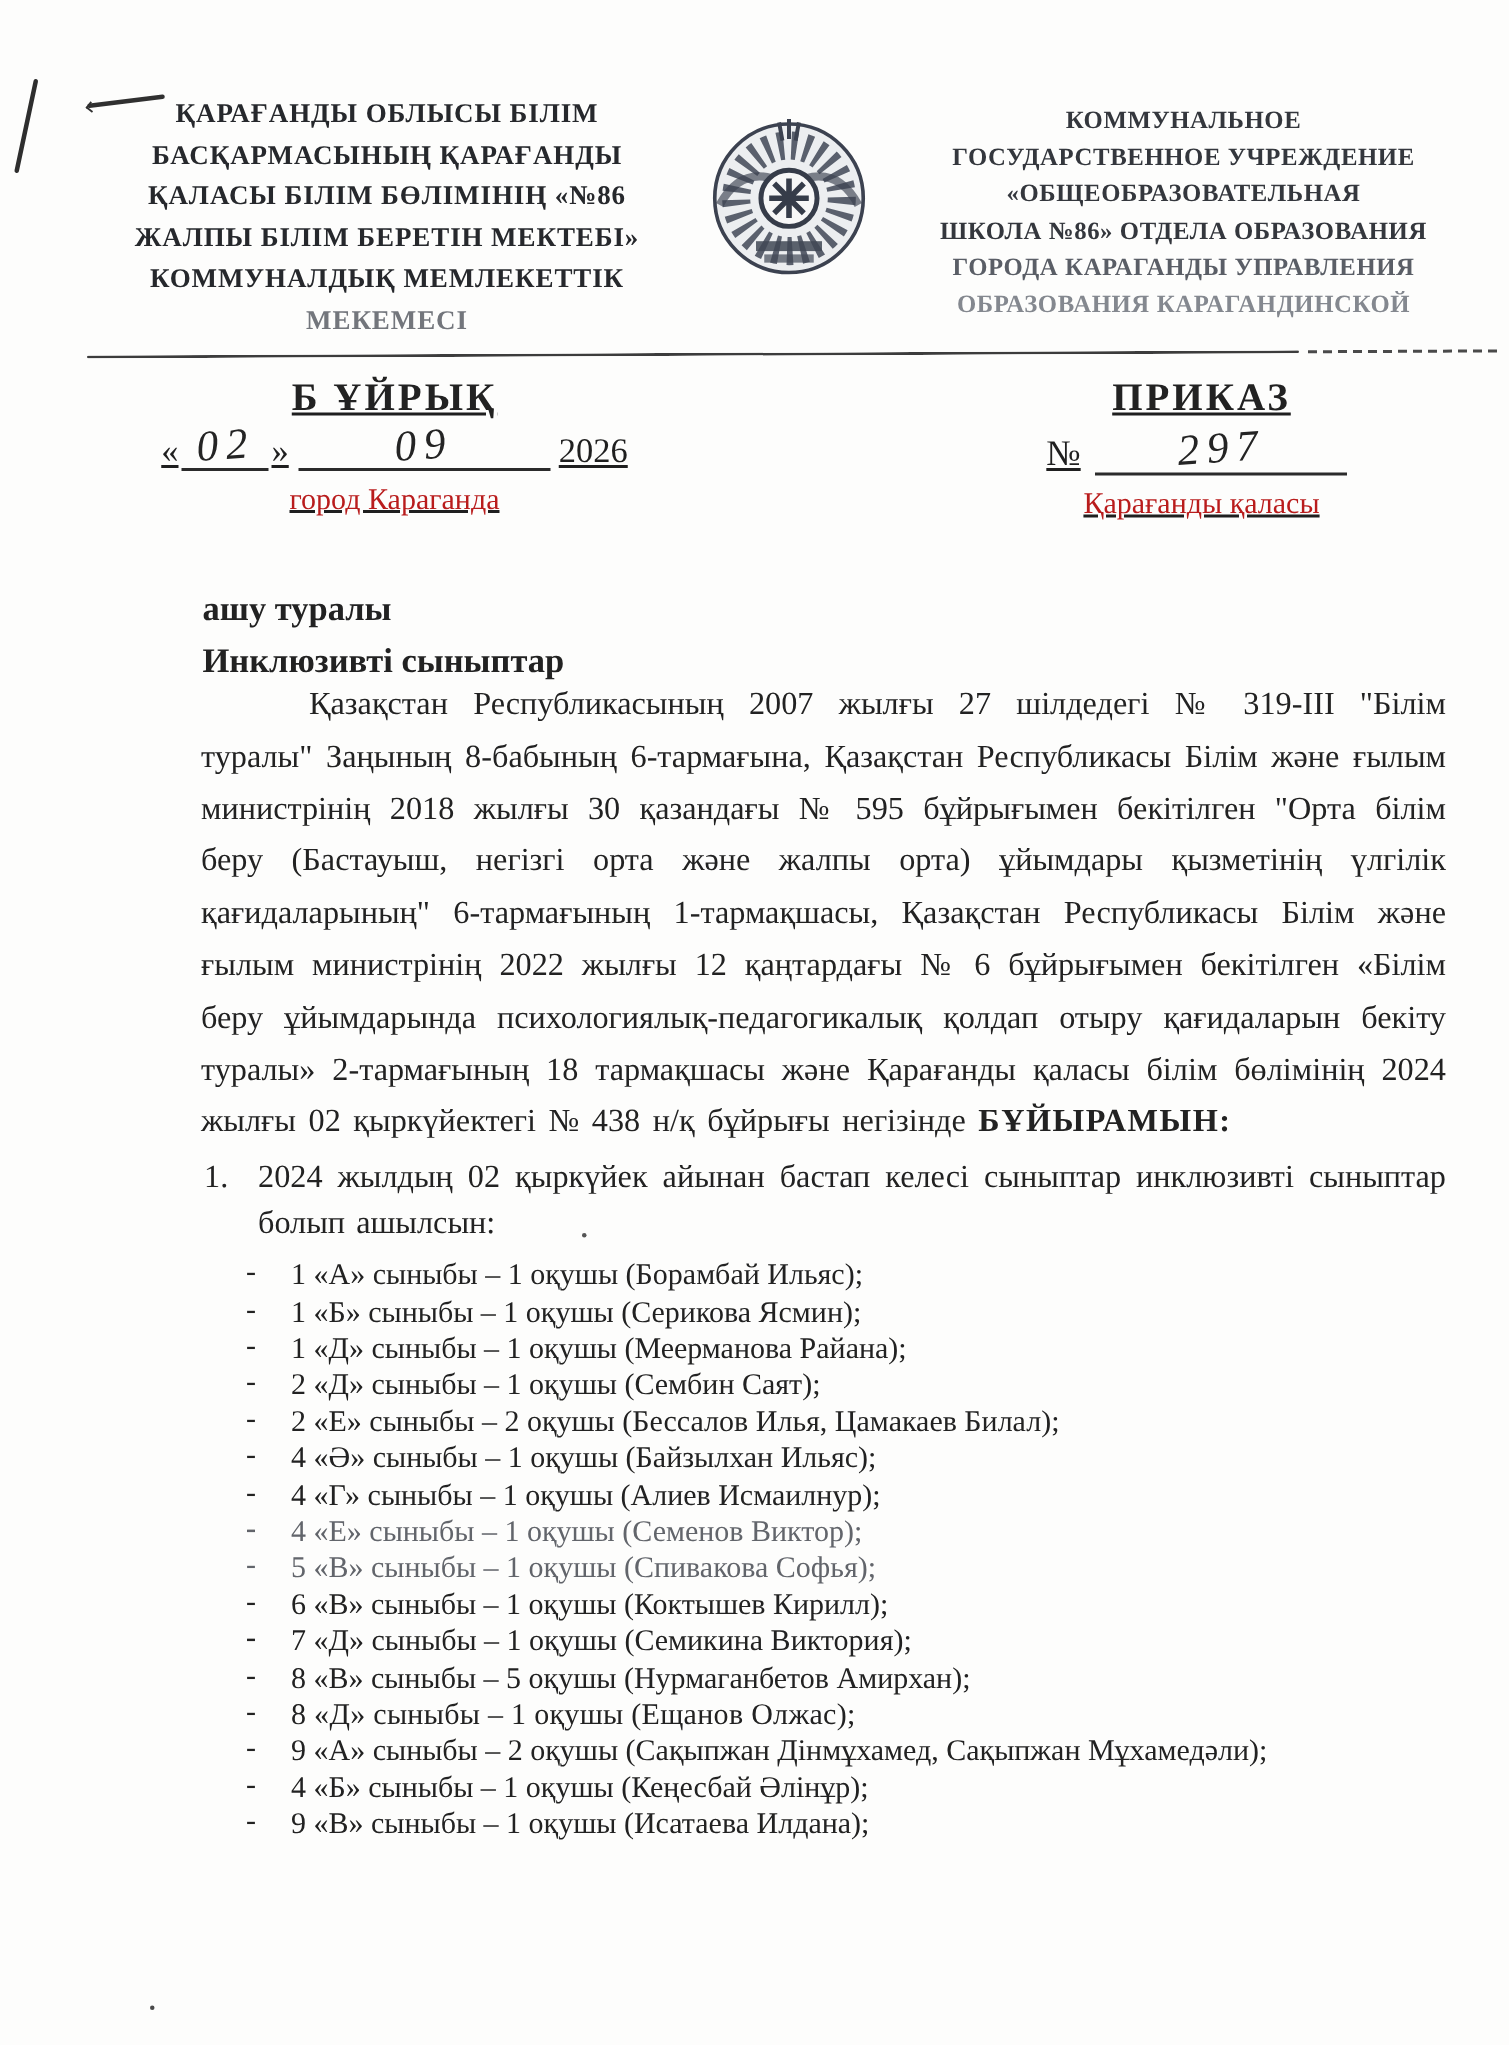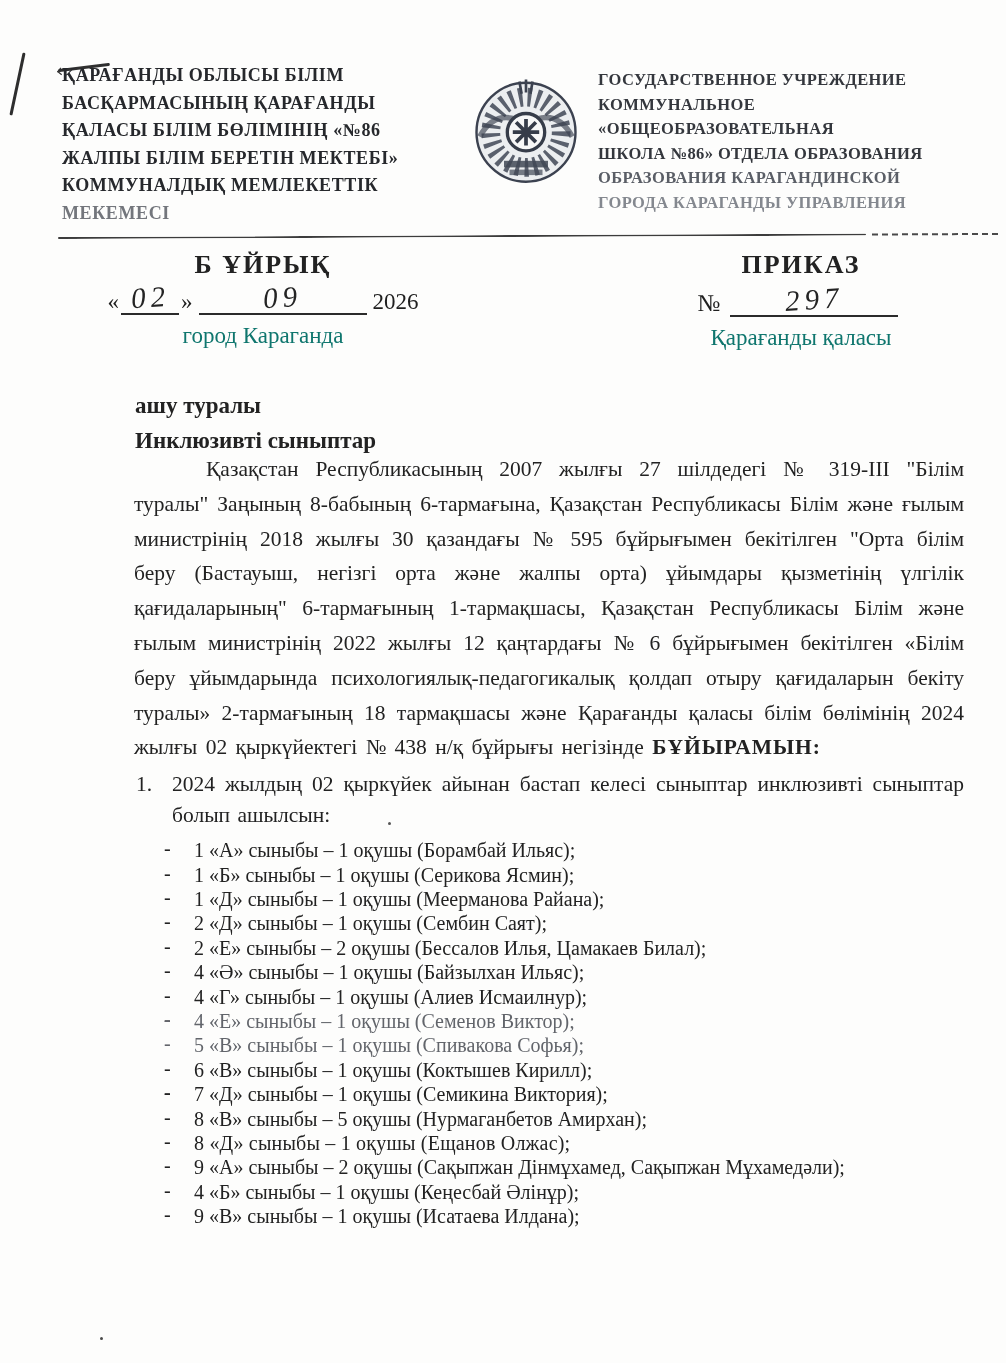--- a/index.html
+++ b/index.html
@@ -10,48 +10,48 @@
     background:#fdfdfc;
     font-family:"Liberation Serif","DejaVu Serif",serif;
     color:#1f1f1f;
     overflow:hidden;
   }
   
   .letterhead{
     position:absolute;top:62px;left:62px;right:26px;
     display:flex;justify-content:space-between;align-items:flex-start;
   }
-  .org{font-weight:bold;}
+  .org{font-weight:bold;text-align:center;}
   .org-left{width:392px;font-size:18px;line-height:27.5px;letter-spacing:.6px;color:#26282c;}
   .org-left .l:last-child{color:#73767c;}
   .org-right{width:382px;font-size:16.5px;line-height:24.5px;letter-spacing:.4px;color:#34373d;padding-top:6px;}
   .org-right .l:nth-child(5){color:#5a5e66;}
   .org-right .l:nth-child(6){color:#84888f;}
   .org-right .l:nth-child(7){color:#6d7178;}
   .emblem{width:132px;flex:0 0 auto;margin-top:2px;}
   
   .sep{position:absolute;top:234px;left:58px;width:940px;height:4px;transform:rotate(-.25deg);display:flex;align-items:center;}
   .sep .solid{flex:0 0 86%;height:0;border-top:2.5px solid #3c3c3c;border-radius:2px;}
   .sep .dashes{flex:1;height:0;border-top:2.5px dashed #4a4a4a;margin-left:6px;}
   
   .order-row{position:absolute;top:250px;left:98px;right:60px;display:flex;justify-content:space-between;}
-  .order-col{text-align:center;}
+  .order-col{text-align:center;text-decoration:underline;}
   .order-col.left{width:330px;}
   .order-col.right{width:290px;}
   .doc-kind{font-weight:bold;font-size:26px;letter-spacing:2px;color:#222;}
   .dateline{margin-top:4px;font-size:23px;white-space:nowrap;display:flex;justify-content:center;align-items:flex-end;}
   .hw{
     font-style:italic;font-size:29px;letter-spacing:5px;
     transform:rotate(-4deg);display:inline-block;color:#242424;
     line-height:26px;
   }
   .u-short{display:inline-block;min-width:58px;border-bottom:2px solid #2b2b2b;text-align:center;margin:0 2px;}
   .u-long{display:inline-block;width:168px;border-bottom:2px solid #2b2b2b;text-align:center;margin:0 6px;}
   .year{font-size:23px;}
-  .place{margin-top:8px;font-size:23px;color:#0f766e;}
+  .place{margin-top:8px;font-size:20px;color:#b91c1c;}
   .num-line{margin-top:6px;font-size:24px;display:flex;justify-content:center;align-items:flex-end;}
   .num-sign{font-size:24px;margin-right:4px;}
   
   .subject{position:absolute;top:388px;left:135px;font-weight:bold;font-size:23px;line-height:35px;color:#222;}
   
   .bodytext{position:absolute;top:452px;left:134px;width:830px;font-size:21.5px;color:#222;}
   .preamble{text-align:justify;text-indent:72px;line-height:34.8px;word-spacing:3px;margin:0;}
   .resolve{font-weight:bold;letter-spacing:1px;}
   .item1{position:relative;margin-top:4px;padding-left:38px;text-align:justify;line-height:31px;word-spacing:2px;}
   .item1 .num{position:absolute;left:2px;top:0;}
@@ -102,26 +102,26 @@
 
         <circle cx="60" cy="62" r="17" fill="#f7f7f7" stroke="#363c49" stroke-width="3"></circle>
         <path d="M51 53 L69 71 M69 53 L51 71 M60 50 L60 74 M48 62 L72 62" stroke="#363c49" stroke-width="3.4"></path>
 
         <rect x="40" y="88" width="40" height="6" fill="#414855" opacity="0.85"></rect>
         <rect x="45" y="96" width="30" height="5" fill="#414855" opacity="0.7"></rect>
       </svg>
     </div>
 
     <div class="org org-right">
+      <div class="l">КОММУНАЛЬНОЕ</div>
       <div class="l">ГОСУДАРСТВЕННОЕ УЧРЕЖДЕНИЕ</div>
-      <div class="l">КОММУНАЛЬНОЕ</div>
       <div class="l">«ОБЩЕОБРАЗОВАТЕЛЬНАЯ</div>
       <div class="l">ШКОЛА №86» ОТДЕЛА ОБРАЗОВАНИЯ</div>
+      <div class="l">ГОРОДА КАРАГАНДЫ УПРАВЛЕНИЯ</div>
       <div class="l">ОБРАЗОВАНИЯ КАРАГАНДИНСКОЙ</div>
-      <div class="l">ГОРОДА КАРАГАНДЫ УПРАВЛЕНИЯ</div>
     </div>
   </div>
 
   <div class="sep">
     <span class="solid"></span>
       <span class="dashes"></span>
   </div>
 
   <div class="order-row">
     <div class="order-col left">

